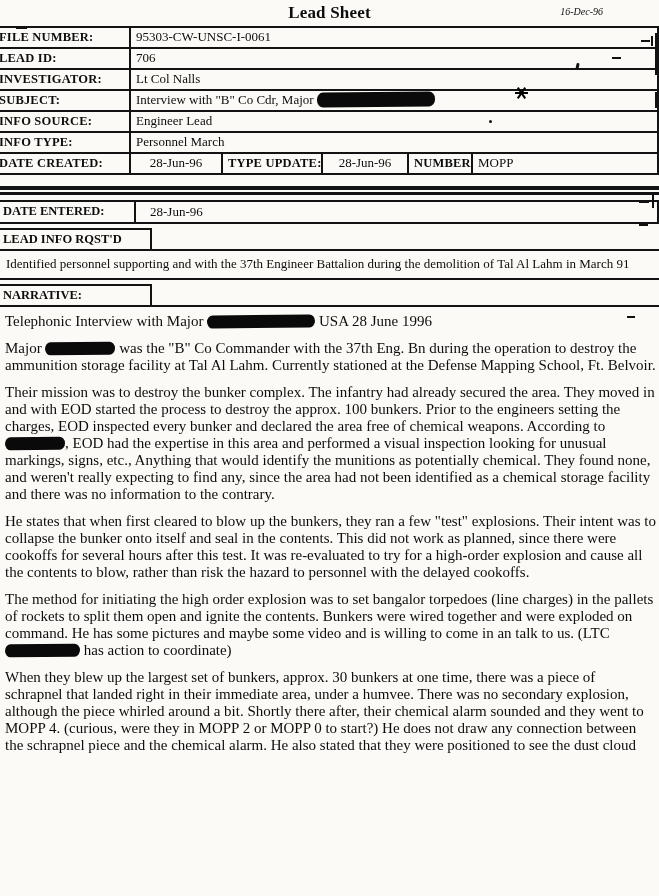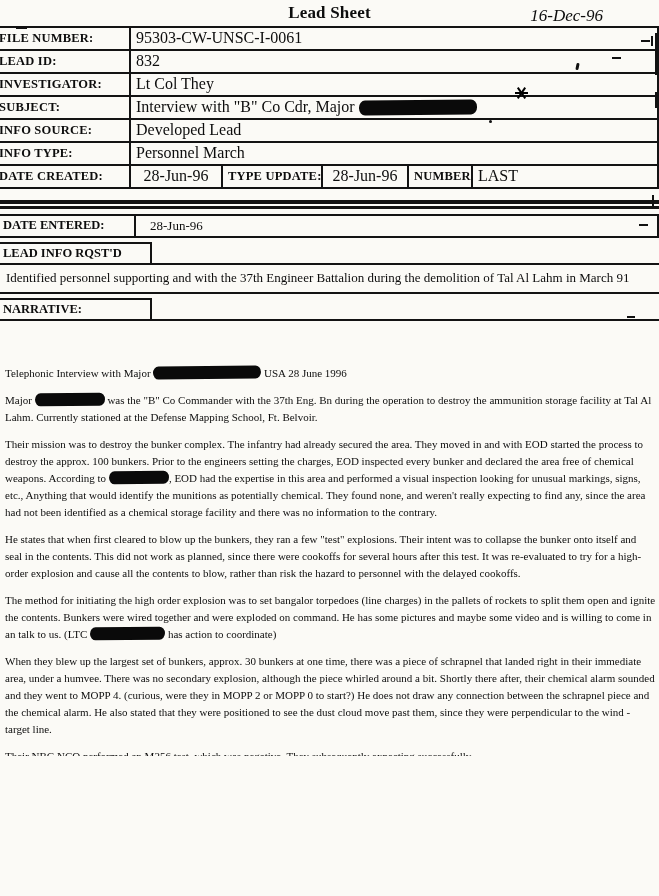--- a/index.html
+++ b/index.html
@@ -9,28 +9,28 @@
     overflow:hidden;
     font-family:"Liberation Serif", serif;
     color:#0d0d0d;
     position:relative;
   }
   .page { position:relative; width:659px; height:756px; overflow:hidden;font-family:Liberation Serif, serif; }
 
   
   .doc-header { position:relative; height:26px; padding-top:3px; }
   .title { text-align:center; font-weight:700; font-size:17px; letter-spacing:.2px; }
-  .hdate { position:absolute; right:56px; top:6px; font-style:italic; font-size:17px; }
+  .hdate { position:absolute; right:56px; top:6px; font-style:italic; font-size:10px; }
 
   
   .form-table { border-collapse:collapse; table-layout:fixed; width:667px; margin-left:-8px; }
   .form-table td {
     border:2px solid #131313;
     padding:1px 5px 2px 5px;
-    font-size:16px;
+    font-size:13px;
     height:18px;
     overflow:hidden;
     white-space:nowrap;
     vertical-align:middle;
   }
   .form-table td.lbl { font-weight:bold; font-size:12.5px; letter-spacing:.2px; }
   .form-table td.center { text-align:center; }
 
   
   .hr-double {
@@ -57,21 +57,21 @@
   }
 
   .lead-text {
     width:667px; margin-left:-8px;
     padding:4px 12px 6px 14px;
     font-size:13px; line-height:17px;
     border-bottom:2px solid #131313;
   }
 
   
-  .narrative { padding:6px 3px 0 5px; font-size:11px; line-height:17px;margin-top:38px; }
+  .narrative { padding:6px 3px 0 5px; font-size:15px; line-height:17px; }
   .narrative p { margin:0 0 10px 0; }
 
   .redact {
     display:inline-block; height:13px; background:#0a0a0a;
     border-radius:6px / 7px; vertical-align:-2px;
     transform:rotate(-.6deg);
   }
   .redact.inline-box { height:15px; vertical-align:-3px; }
 
   
@@ -116,48 +116,48 @@
         <col style="width:64px">
         <col>
     </colgroup>
     <tbody>
         <tr>
       <td class="lbl">FILE NUMBER:</td>
       <td colspan="5">95303-CW-UNSC-I-0061</td>
     </tr>
     <tr>
       <td class="lbl">LEAD ID:</td>
-      <td colspan="5">832</td>
+      <td colspan="5">706</td>
     </tr>
     <tr>
       <td class="lbl">INVESTIGATOR:</td>
-      <td colspan="5">Lt Col They</td>
+      <td colspan="5">Lt Col Nalls</td>
     </tr>
     <tr>
       <td class="lbl">SUBJECT:</td>
       <td colspan="5">
         <span>Interview with "B" Co Cdr, Major</span>
         <span class="redact inline-box" style="width:118px"></span>
       </td>
     </tr>
     <tr>
       <td class="lbl">INFO SOURCE:</td>
-      <td colspan="5">Developed Lead</td>
+      <td colspan="5">Engineer Lead</td>
     </tr>
     <tr>
       <td class="lbl">INFO TYPE:</td>
       <td colspan="5">Personnel March</td>
     </tr>
     <tr>
       <td class="lbl">DATE CREATED:</td>
       <td class="center">28-Jun-96</td>
       <td class="lbl">TYPE UPDATE:</td>
       <td class="center">28-Jun-96</td>
       <td class="lbl">NUMBER:</td>
-      <td>LAST</td>
+      <td>MOPP</td>
     </tr>
   </tbody>
     </table>
 
   <div class="hr-double"></div>
 
   <div class="boxed-row">
     <span class="lbl2">DATE ENTERED:</span>
     <span class="val2">28-Jun-96</span>
   </div>

